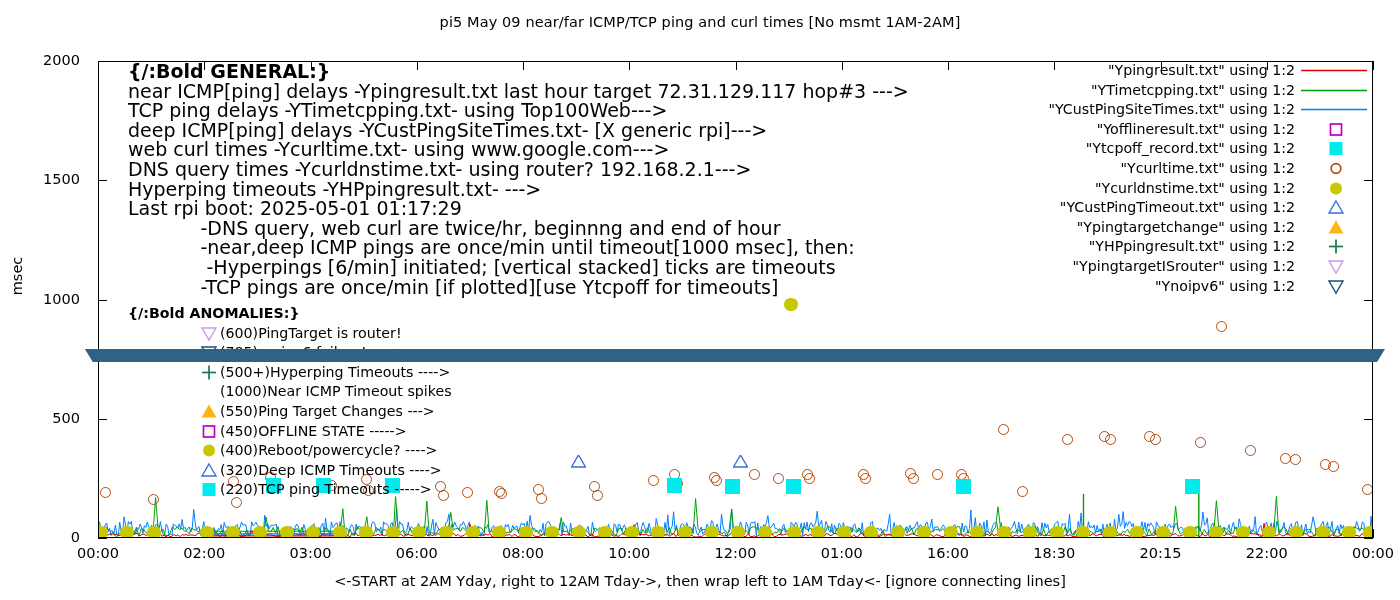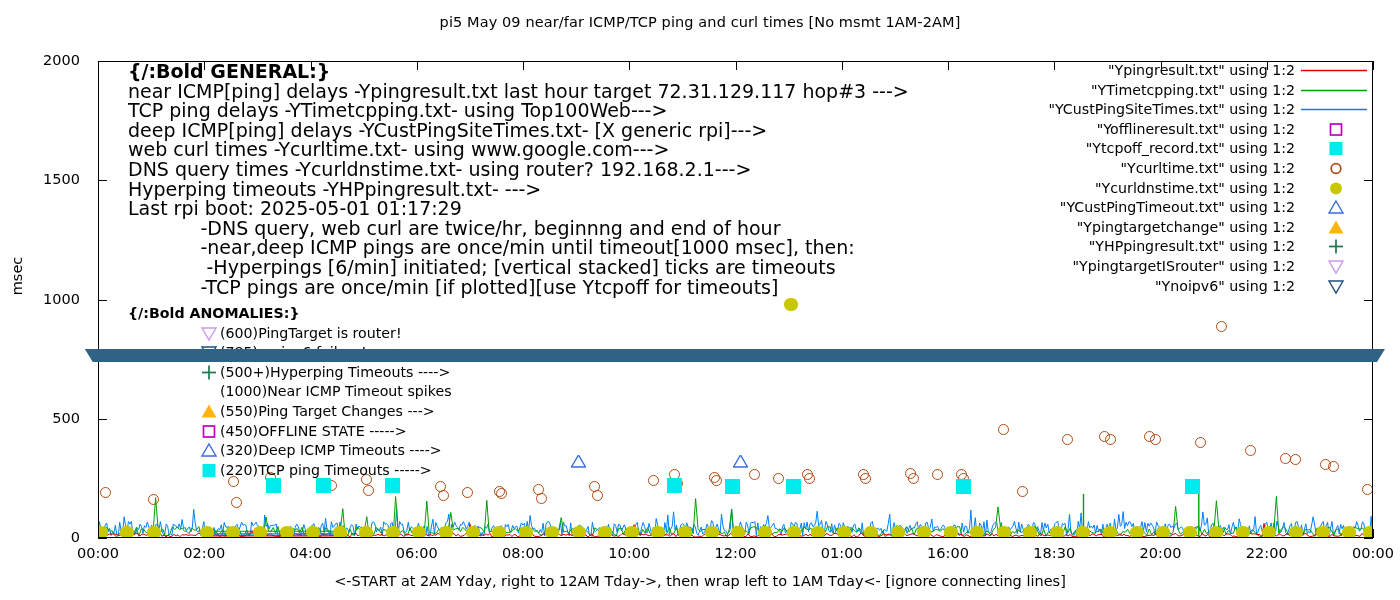--- a/index.html
+++ b/index.html
@@ -74,21 +74,21 @@
       <div class="abs ytick-mark" style="top: 61px;"></div>
       <div class="abs ytick-mark" style="top: 61px; left: 1364px;"></div>
     </div>
   <div id="x-axis">
       <div class="abs xtick-label" style="left: 98px;">00:00</div>
       <div class="abs xtick-mark" style="left: 98px;"></div>
       <div class="abs xtick-mark" style="left: 98px; top: 61px;"></div>
       <div class="abs xtick-label" style="left: 204.25px;">02:00</div>
       <div class="abs xtick-mark" style="left: 204.25px;"></div>
       <div class="abs xtick-mark" style="left: 204.25px; top: 61px;"></div>
-      <div class="abs xtick-label" style="left: 310.5px;">04:00</div>
+      <div class="abs xtick-label" style="left: 310.5px;">03:00</div>
       <div class="abs xtick-mark" style="left: 310.5px;"></div>
       <div class="abs xtick-mark" style="left: 310.5px; top: 61px;"></div>
       <div class="abs xtick-label" style="left: 416.75px;">06:00</div>
       <div class="abs xtick-mark" style="left: 416.75px;"></div>
       <div class="abs xtick-mark" style="left: 416.75px; top: 61px;"></div>
       <div class="abs xtick-label" style="left: 523px;">08:00</div>
       <div class="abs xtick-mark" style="left: 523px;"></div>
       <div class="abs xtick-mark" style="left: 523px; top: 61px;"></div>
       <div class="abs xtick-label" style="left: 629.25px;">10:00</div>
       <div class="abs xtick-mark" style="left: 629.25px;"></div>
@@ -98,21 +98,21 @@
       <div class="abs xtick-mark" style="left: 735.5px; top: 61px;"></div>
       <div class="abs xtick-label" style="left: 841.75px;">01:00</div>
       <div class="abs xtick-mark" style="left: 841.75px;"></div>
       <div class="abs xtick-mark" style="left: 841.75px; top: 61px;"></div>
       <div class="abs xtick-label" style="left: 948px;">16:00</div>
       <div class="abs xtick-mark" style="left: 948px;"></div>
       <div class="abs xtick-mark" style="left: 948px; top: 61px;"></div>
       <div class="abs xtick-label" style="left: 1054.25px;">18:30</div>
       <div class="abs xtick-mark" style="left: 1054.25px;"></div>
       <div class="abs xtick-mark" style="left: 1054.25px; top: 61px;"></div>
-      <div class="abs xtick-label" style="left: 1160.5px;">20:00</div>
+      <div class="abs xtick-label" style="left: 1160.5px;">20:15</div>
       <div class="abs xtick-mark" style="left: 1160.5px;"></div>
       <div class="abs xtick-mark" style="left: 1160.5px; top: 61px;"></div>
       <div class="abs xtick-label" style="left: 1266.75px;">22:00</div>
       <div class="abs xtick-mark" style="left: 1266.75px;"></div>
       <div class="abs xtick-mark" style="left: 1266.75px; top: 61px;"></div>
       <div class="abs xtick-label" style="left: 1373px;">00:00</div>
       <div class="abs xtick-mark" style="left: 1373px;"></div>
       <div class="abs xtick-mark" style="left: 1373px; top: 61px;"></div>
     </div>
 
@@ -257,20 +257,22 @@
           </svg></span><span>(785)no-ipv6 failure!------&gt;</span></div><div class="ann-line" style="padding-left: 92px;"><span class="ann-mk" style="left: 70px;"><svg width="22" height="19" viewBox="0 0 22 19" style="display: block; position: absolute; left: 0px; top: 0px;">
             <g>
               <line x1="4" x2="18" y1="9.5" y2="9.5" stroke="#1a7a4a" stroke-width="1.7"></line>
               <line x1="11" x2="11" y1="2.5" y2="16.5" stroke="#1a7a4a" stroke-width="1.7"></line>
             </g>
           </svg></span><span>(500+)Hyperping Timeouts ----&gt;</span></div><div class="ann-line" style="padding-left: 92px;"><span>(1000)Near ICMP Timeout spikes</span></div><div class="ann-line" style="padding-left: 92px;"><span class="ann-mk" style="left: 70px;"><svg width="22" height="19" viewBox="0 0 22 19" style="display: block; position: absolute; left: 0px; top: 0px;">
             <polygon points="11,2.5 18.5,15.5 3.5,15.5" fill="#ffb412"></polygon>
           </svg></span><span>(550)Ping Target Changes ---&gt;</span></div><div class="ann-line" style="padding-left: 92px;"><span class="ann-mk" style="left: 70px;"><svg width="22" height="19" viewBox="0 0 22 19" style="display: block; position: absolute; left: 0px; top: 0px;">
             <rect x="5.5" y="4" width="11" height="11" fill="none" stroke="#c000c0" stroke-width="1.7"></rect>
           </svg></span><span>(450)OFFLINE STATE -----&gt;</span></div><div class="ann-line" style="padding-left: 92px;"><span class="ann-mk" style="left: 70px;"><svg width="22" height="19" viewBox="0 0 22 19" style="display: block; position: absolute; left: 0px; top: 0px;">
+            <circle cx="11" cy="9.5" r="6" fill="#c8c800"></circle>
+          </svg></span><span>(400)Reboot/powercycle? ----&gt;</span></div><div class="ann-line" style="padding-left: 92px;"><span class="ann-mk" style="left: 70px;"><svg width="22" height="19" viewBox="0 0 22 19" style="display: block; position: absolute; left: 0px; top: 0px;">
             <polygon points="11,3 18,15 4,15" fill="none" stroke="#3a6fd8" stroke-width="1.4"></polygon>
           </svg></span><span>(320)Deep ICMP Timeouts ----&gt;</span></div><div class="ann-line" style="padding-left: 92px;"><span class="ann-mk" style="left: 70px;"><svg width="22" height="19" viewBox="0 0 22 19" style="display: block; position: absolute; left: 0px; top: 0px;">
             <rect x="4.5" y="3" width="13" height="13" fill="#00ebeb"></rect>
           </svg></span><span>(220)TCP ping Timeouts -----&gt;</span></div></div>
 
   <div class="abs" id="legend">
       <div class="leg-row">
         <span class="leg-text">"Ypingresult.txt" using 1:2</span>
         <span class="leg-sample">
           <svg width="70" height="19" viewBox="0 0 70 19" style="display: block; position: absolute; left: 0px; top: 0px;">

